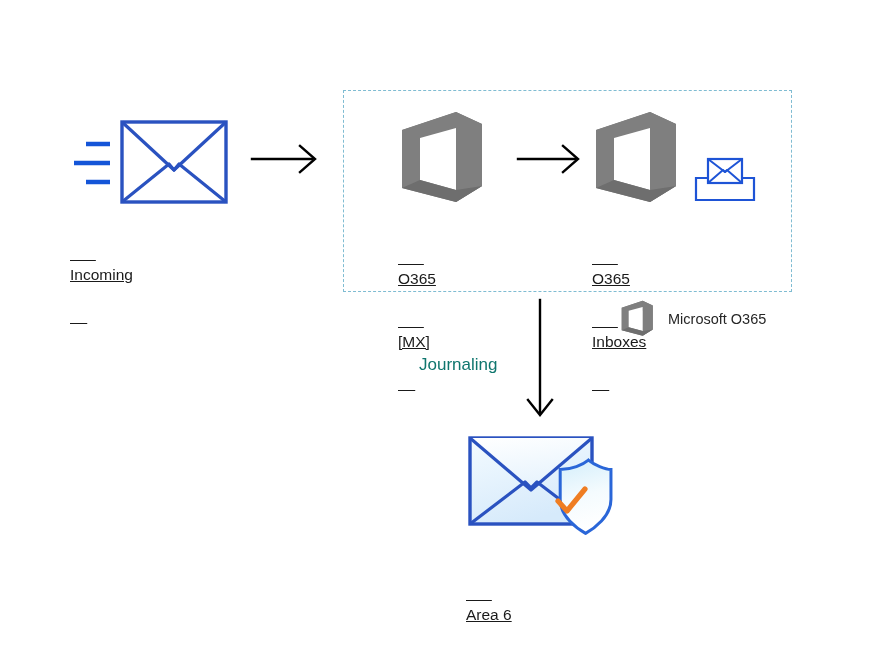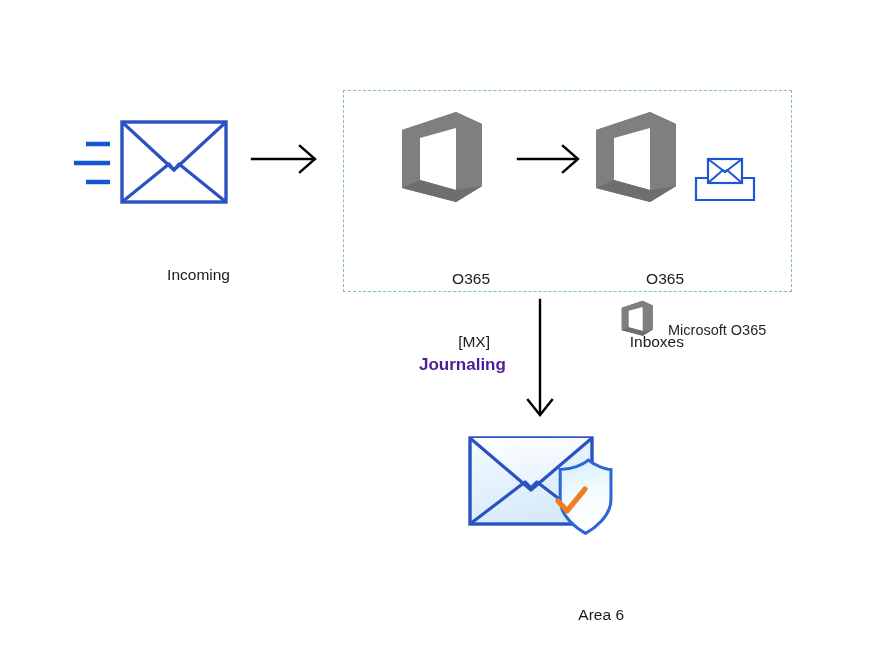--- a/index.html
+++ b/index.html
@@ -13,46 +13,47 @@
   #canvas {
     position: relative;
     width: 886px;
     height: 653px;
     background: #ffffff;
     overflow: hidden;
   }
   .abs { position: absolute; }
 
   .caption {
-    text-align: right;
+    text-align: left;
     color: #1a1a1a;
     font-size: 15.5px;
     line-height: 21px;
     font-family: "Liberation Sans", sans-serif;
     white-space: pre;
+    text-decoration: underline;
   }
   .caption-line { display: block; }
 
   .dashed-zone {
     border: 1.6px dashed #7fbcd2;
     box-sizing: border-box;
     background: transparent;
   }
 
   .legend-label {
     font-size: 14.5px;
     color: #262626;
     font-family: "Liberation Sans", sans-serif;
     white-space: nowrap;
   }
 
   .journaling-label {
     font-size: 17px;
-    font-weight: bold;
-    color: #4c1d95;
+    font-weight: normal;
+    color: #0f766e;
     font-family: "Liberation Sans", sans-serif;
     white-space: nowrap;
   }
 
   svg { display: block; overflow: visible; }
 </style>
 </head>
 <body>
 
 <div id="canvas">
@@ -137,21 +138,21 @@
       <polygon points="2,22 60,22 60,44 2,44" fill="#ffffff" stroke="#1e54d6" stroke-width="2.2"></polygon>
 
       <rect x="14" y="3" width="34" height="24" fill="#ffffff" stroke="#1e54d6" stroke-width="2.2"></rect>
       <g fill="none" stroke="#1e54d6" stroke-width="2" stroke-linejoin="round">
         <polyline points="14,3 31,16 48,3"></polyline>
         <polyline points="14,27 29,14 31,16 33,14 48,27"></polyline>
       </g>
     </svg>
   </div>
 
-  <div class="abs" style="left:620px; top:300px; display:flex; align-items:flex-end; gap:12px;">
+  <div class="abs" style="left:620px; top:300px; display:flex; align-items:center; gap:12px;">
     <svg width="36" height="38" viewBox="0 0 92 98">
       <polygon points="58,2 84,14 84,76 58,92" fill="#707070"></polygon>
       <polygon points="58,2 84,14 84,76 58,92 58,28 22,28 22,70 4,78 4,20" fill="#7f7f7f"></polygon>
       <polygon points="4,20 58,2 58,92 4,78" fill="#7f7f7f"></polygon>
       <polygon points="22,28 58,18 58,80 22,70" fill="#ffffff"></polygon>
       <polygon points="4,78 58,92 84,76 58,80 22,70" fill="#6e6e6e"></polygon>
     </svg>
     <span class="legend-label">Microsoft O365</span>
   </div>
 

